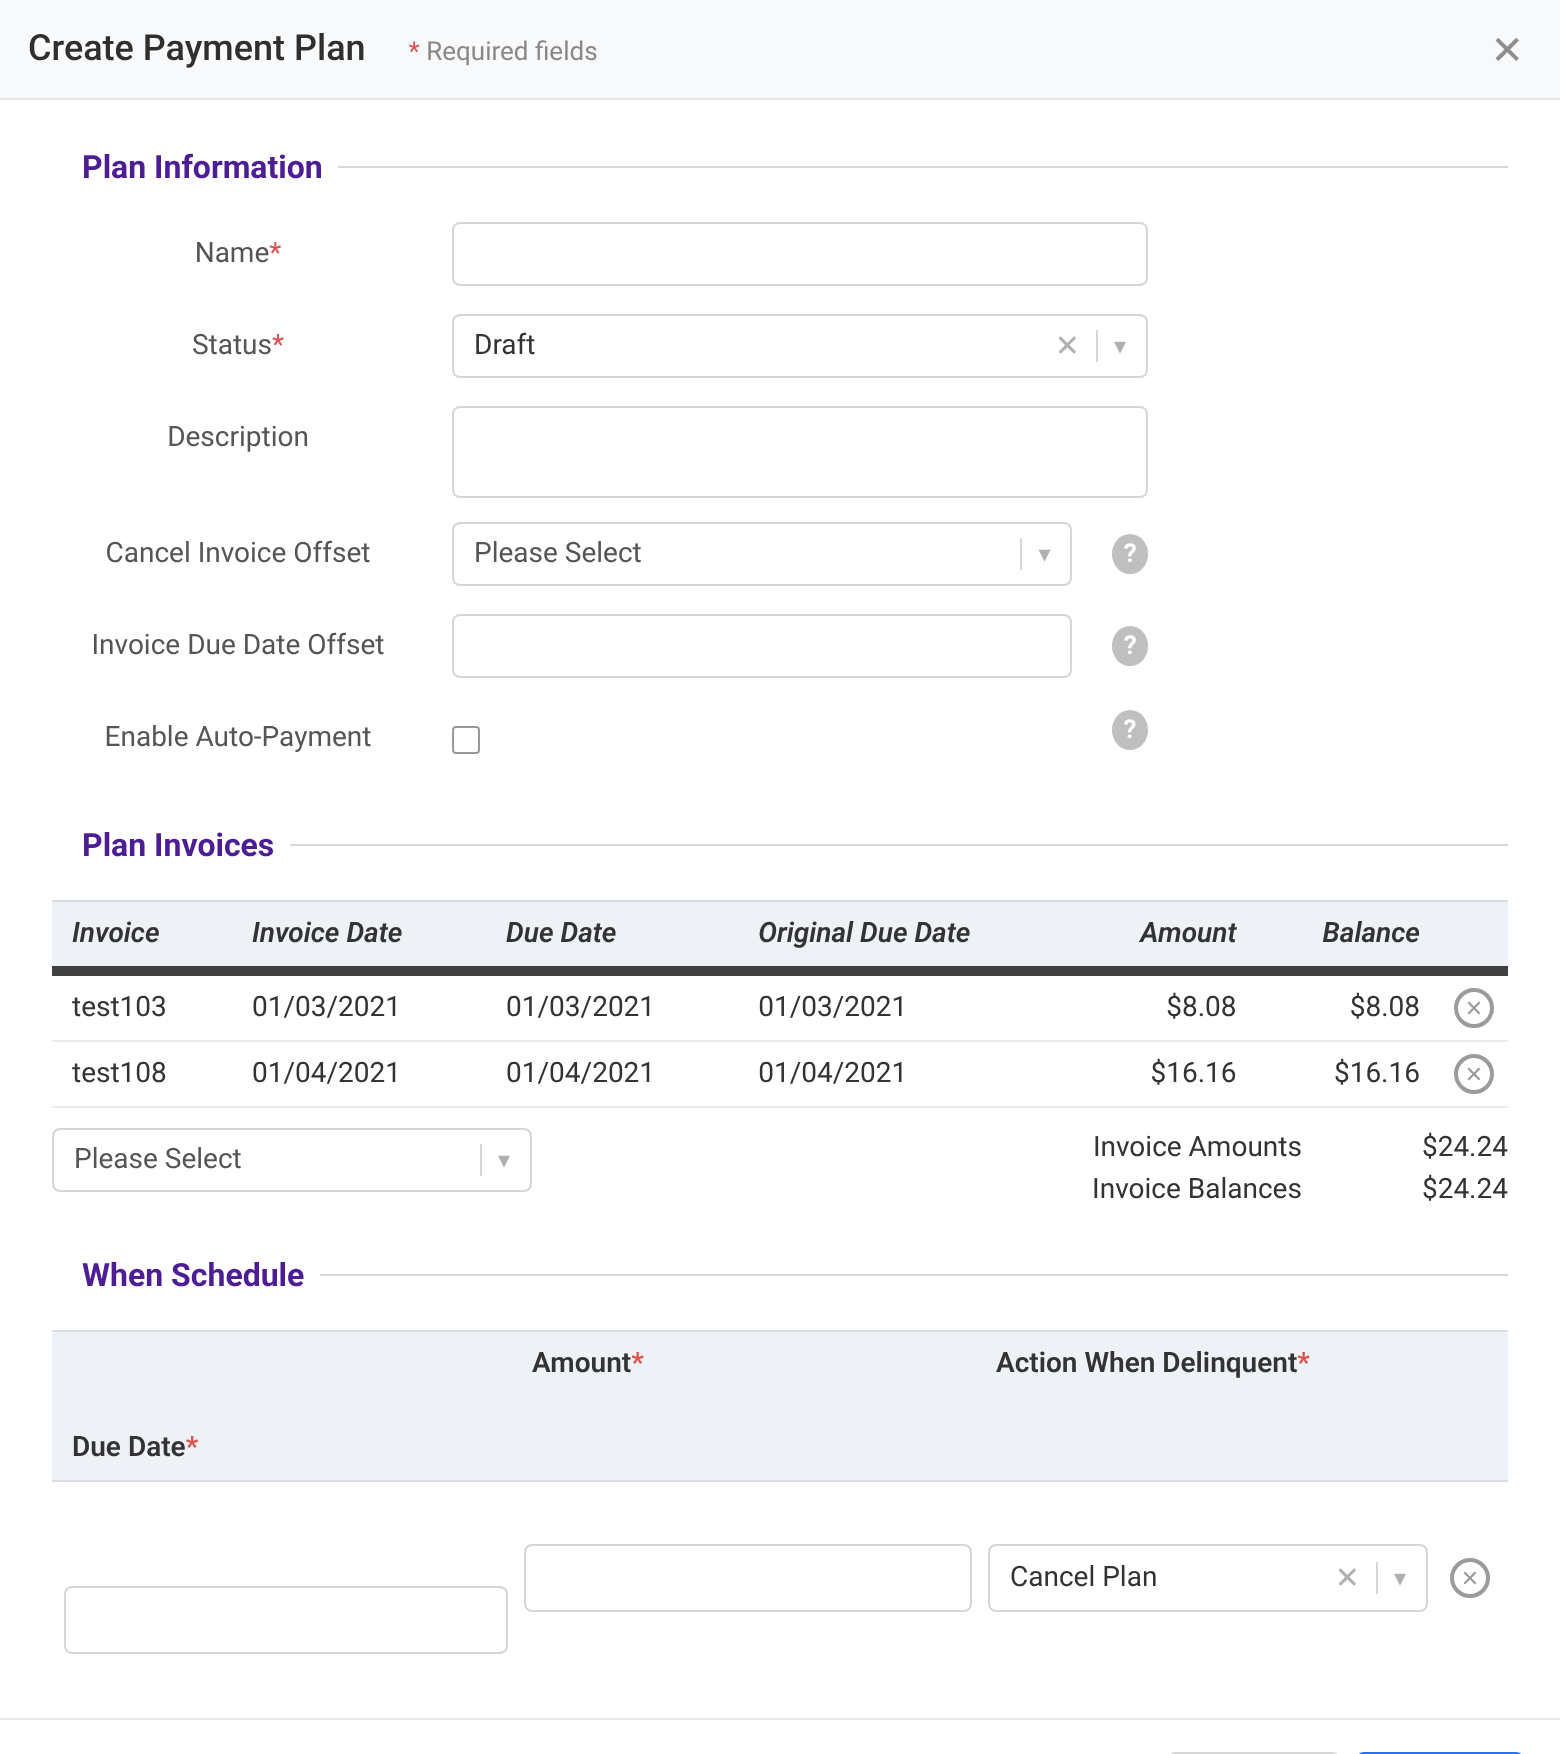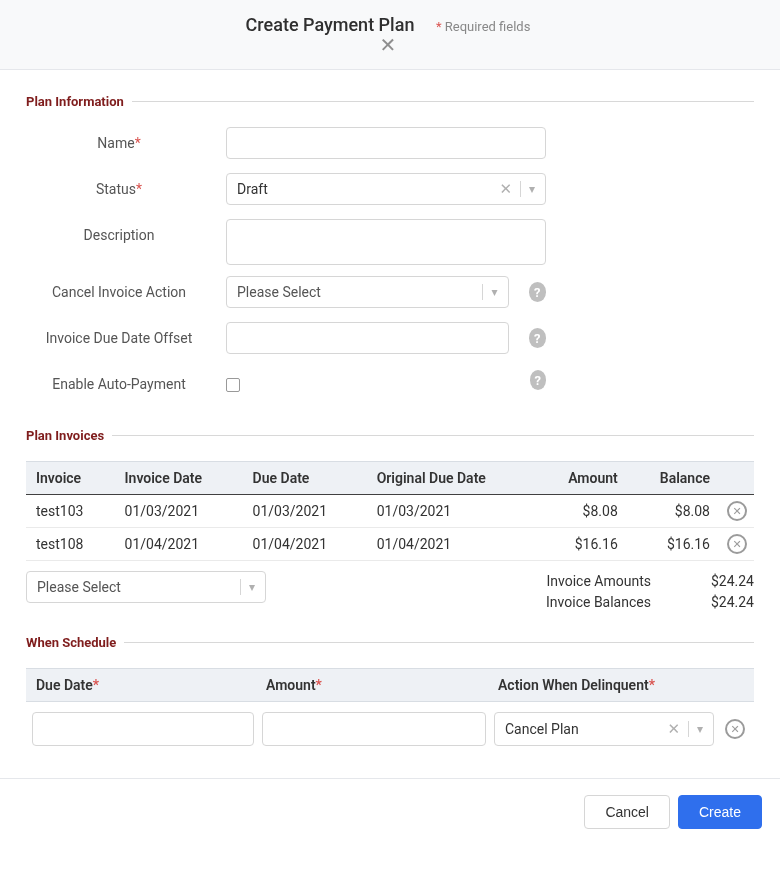--- a/index.html
+++ b/index.html
@@ -10,21 +10,20 @@
     background: #fff;
     width: 780px;
   }
   .modal-header {
     display: flex;
     align-items: center;
     justify-content: space-between;
     padding: 14px 18px 14px 14px;
     background: #f8f9fa;
     border-bottom: 1px solid #e5e7eb;
-    flex-direction: column;
   }
   .modal-title {
     font-size: 18px;
     font-weight: 500;
     color: #2f2f2f;
   }
   .req-note {
     font-size: 13px;
     color: #888;
     margin-left: 18px;
@@ -32,27 +31,28 @@
   .req-star { color: #d9534f; }
   .close-btn {
     font-size: 20px;
     color: #8e8e8e;
     cursor: pointer;
     line-height: 1;
   }
   .content { padding: 24px 26px 16px 26px; }
   .section { margin-bottom: 22px; }
   .section-title {
-    font-size: 13px;
+    font-size: 16px;
     font-weight: 700;
-    color: #7f1d1d;
+    color: #4c1d95;
     display: flex;
     align-items: center;
     gap: 8px;
     margin-bottom: 18px;
+    margin-left: 15px;
   }
   .section-title::after {
     content: "";
     flex: 1;
     height: 1px;
     background: #d8d8d8;
   }
   .form-row {
     display: flex;
     align-items: flex-start;
@@ -60,21 +60,21 @@
     margin-bottom: 8px;
   }
   .form-label {
     width: 200px;
     text-align: center;
     padding-right: 14px;
     padding-top: 8px;
     color: #555;
     font-size: 14px;
   }
-  .form-field { width: 320px; position: relative; }
+  .form-field { width: 348px; position: relative; }
   .form-field-wide { display: flex; align-items: center; gap: 10px; }
   input[type="text"].txt, textarea.txt {
     width: 100%;
     border: 1px solid #d6d6d6;
     border-radius: 4px;
     padding: 7px 10px;
     font-size: 14px;
     font-family: inherit;
     color: #333;
   }
@@ -106,24 +106,25 @@
     width: 14px; height: 14px; border: 1px solid #999; border-radius: 2px;
     display: inline-block; margin-top: 10px; cursor: pointer;
   }
 
   
   table.tbl { width: 100%; border-collapse: collapse; font-size: 14px; }
   .tbl th {
     text-align: left;
     background: #eef1f5;
     border-top: 1px solid #d8dde3;
-    border-bottom: 1px solid #404040;
+    border-bottom: 5px solid #404040;
     padding: 8px 10px;
     font-weight: 600;
     color: #333;
+    font-style: italic;
   }
   .tbl th.right, .tbl td.right { text-align: right; }
   .tbl td {
     padding: 8px 10px;
     border-bottom: 1px solid #eaeaea;
     color: #333;
   }
   .tbl td.icon-cell, .tbl th.icon-cell { width: 34px; text-align: center; padding: 6px 4px; }
   .circle-x {
     width: 20px; height: 20px; border: 2px solid #9b9b9b; border-radius: 50%;
@@ -142,21 +143,21 @@
 
   
   .schedule-head {
     display: flex;
     background: #eef1f5;
     border-top: 1px solid #d8dde3;
     border-bottom: 1px solid #d8dde3;
     padding: 8px 10px;
     font-weight: 600;
   }
-  .col-due { width: 230px; }
+  .col-due { width: 230px; margin-top: 42px; }
   .col-amt { width: 232px; }
   .col-act { flex: 1; }
   .col-icon { width: 34px; }
   .schedule-row {
     display: flex; align-items: center; gap: 0; padding: 10px 2px;
   }
   .schedule-row .field { padding: 0 4px; }
   .schedule-row input.txt { height: 34px; }
   .schedule-row .select { height: 34px; padding: 4px 10px; }
   .sched-footer {
@@ -228,21 +229,21 @@
     </div>
 
     <div class="form-row">
       <div class="form-label">Description</div>
       <div class="form-field">
         <textarea class="txt" style=""></textarea>
       </div>
     </div>
 
     <div class="form-row">
-      <div class="form-label">Cancel Invoice Action</div>
+      <div class="form-label">Cancel Invoice Offset</div>
       <div class="form-field form-field-wide">
         <div class="select">
           <span style="color:#555">Please Select</span>
           <span class="select-right">
             <span class="sep"></span>
             <span class="chev">▾</span>
           </span>
         </div>
         <span class="help-icon">?</span>
       </div>

